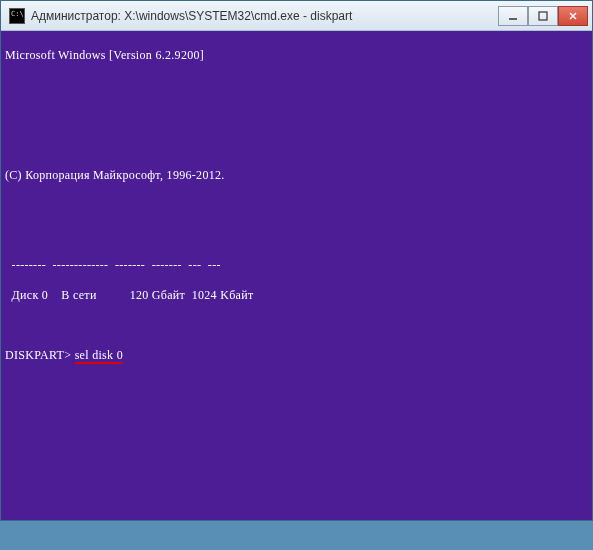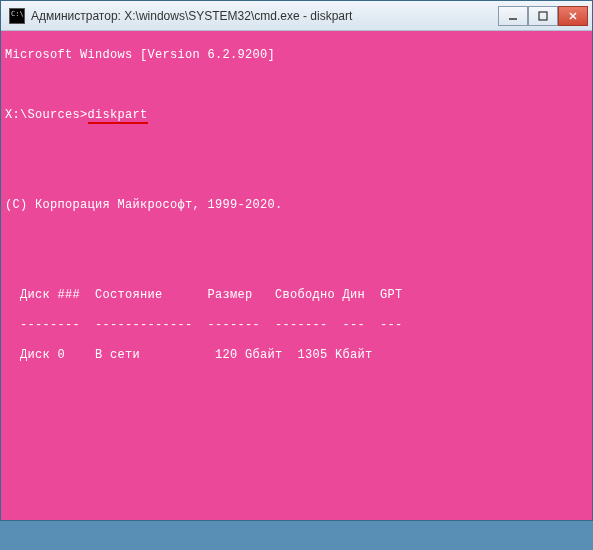--- a/index.html
+++ b/index.html
@@ -64,23 +64,23 @@
   cursor: pointer;
 }
 .win-btn.close {
   background: linear-gradient(#e97a6a, #d04a36);
   color: #fff;
   border-color: #a03a2a;
 }
 .win-btn svg { width: 10px; height: 10px; }
 .console {
   flex: 1;
-  background: #ec4899;
+  background: #4c1d95;
   color: #fff;
-  font-family: Liberation Mono, monospace;
+  font-family: Liberation Serif, serif;
   font-size: 12px;
   line-height: 15px;
   white-space: pre;
   overflow: hidden;
   padding: 2px 4px;
   letter-spacing: 0.3px;
   position: relative;
 }
 .console .line { display: block; }
 .u { border-bottom: 2px solid #d00; }
@@ -108,30 +108,29 @@
             <line x1="2" y1="2" x2="8" y2="8" stroke="#fff" stroke-width="1.5"></line>
             <line x1="8" y1="2" x2="2" y2="8" stroke="#fff" stroke-width="1.5"></line>
           </svg>
       </div>
     </div>
   </div>
 
   <div class="console">
 <span class="line">Microsoft Windows [Version 6.2.9200]</span>
 <span class="line"> </span>
-<span class="line"><span>X:\Sources&gt;</span><span class="u">diskpart</span></span>
 <span class="line"> </span>
 <span class="line"> </span>
-<span class="line">(C) Корпорация Майкрософт, 1999-2020.</span>
+<span class="line">(C) Корпорация Майкрософт, 1996-2012.</span>
 <span class="line"> </span>
 <span class="line"> </span>
-<span class="line">  Диск ###  Состояние      Размер   Свободно Дин  GPT</span>
 <span class="line">  --------  -------------  -------  -------  ---  ---</span>
-<span class="line">  Диск 0    В сети          120 Gбайт  1305 Kбайт</span>
+<span class="line">  Диск 0    В сети          120 Gбайт  1024 Kбайт</span>
 <span class="line"> </span>
+<span class="line"><span>DISKPART&gt; </span><span class="u">sel disk 0</span></span>
 <span class="line"> </span>
 
 
 
 
 
 
 
 
 

